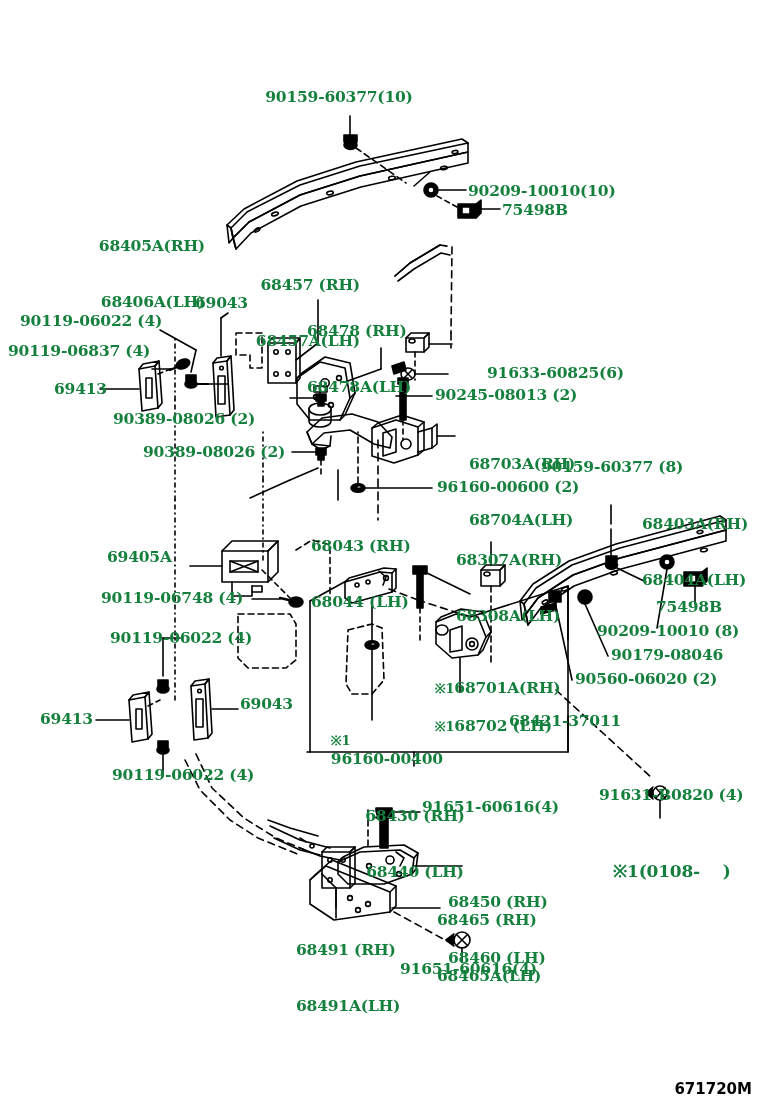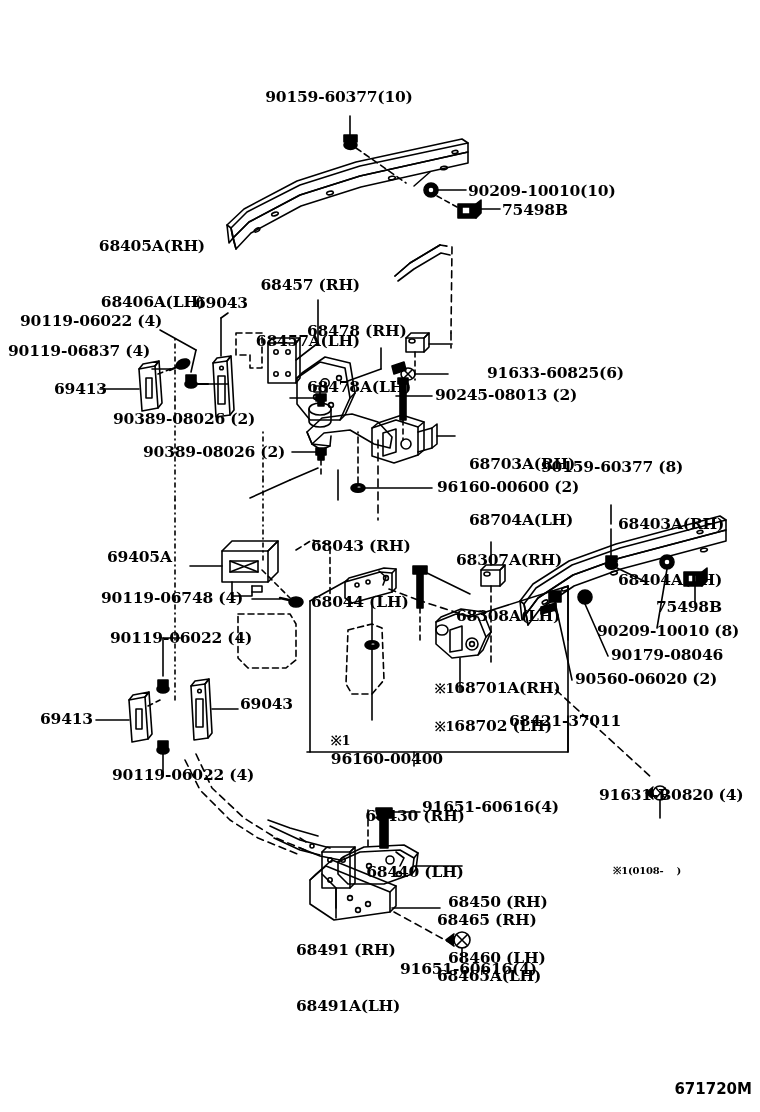--- a/index.html
+++ b/index.html
@@ -11,27 +11,27 @@
   }
   #sheet{position:absolute;inset:0;width:760px;height:1112px;background:#fff;}
   svg.art{position:absolute;left:0;top:0;width:760px;height:1112px;overflow:visible;}
   .lbl{
     position:absolute;
     font-family:"DejaVu Serif", serif;
     font-weight:bold;
     font-size:15.5px;
     line-height:18.5px;
     letter-spacing:-0.2px;
-    color:#000000;
+    color:#15803d;
     white-space:pre;
   }
   .lbl.r{text-align:right;}
   .lbl.c{text-align:center;}
   .lbl .ln{display:block;}
-  .small{font-size:10px;line-height:16px;}
+  .small{font-size:17px;line-height:16px;}
   .idtag{
     position:absolute;right:8px;bottom:14px;
     font-family:"DejaVu Sans", sans-serif;
     font-weight:bold;font-size:15px;color:#000;letter-spacing:0px;
   }
   .mark{font-size:13px;}
 </style>
 </head>
 <body>
 
@@ -500,21 +500,21 @@
 
   <div class="lbl" style="left:437px;top:478px;">96160-00600 (2)</div>
 
   <div class="lbl" style="left:311px;top:500px;">
     <span class="ln">68043 (RH)</span>
     <span class="ln">68044 (LH)</span>
   </div>
 
   <div class="lbl" style="left:541px;top:458px;">90159-60377 (8)</div>
 
-  <div class="lbl" style="left:618px;top:478px;">
+  <div class="lbl" style="left:642px;top:478px;">
     <span class="ln">68403A(RH)</span>
     <span class="ln">68404A(LH)</span>
   </div>
 
   <div class="lbl" style="left:456px;top:514px;">
     <span class="ln">68307A(RH)</span>
     <span class="ln">68308A(LH)</span>
   </div>
 
   <div class="lbl" style="left:656px;top:598px;">75498B</div>

